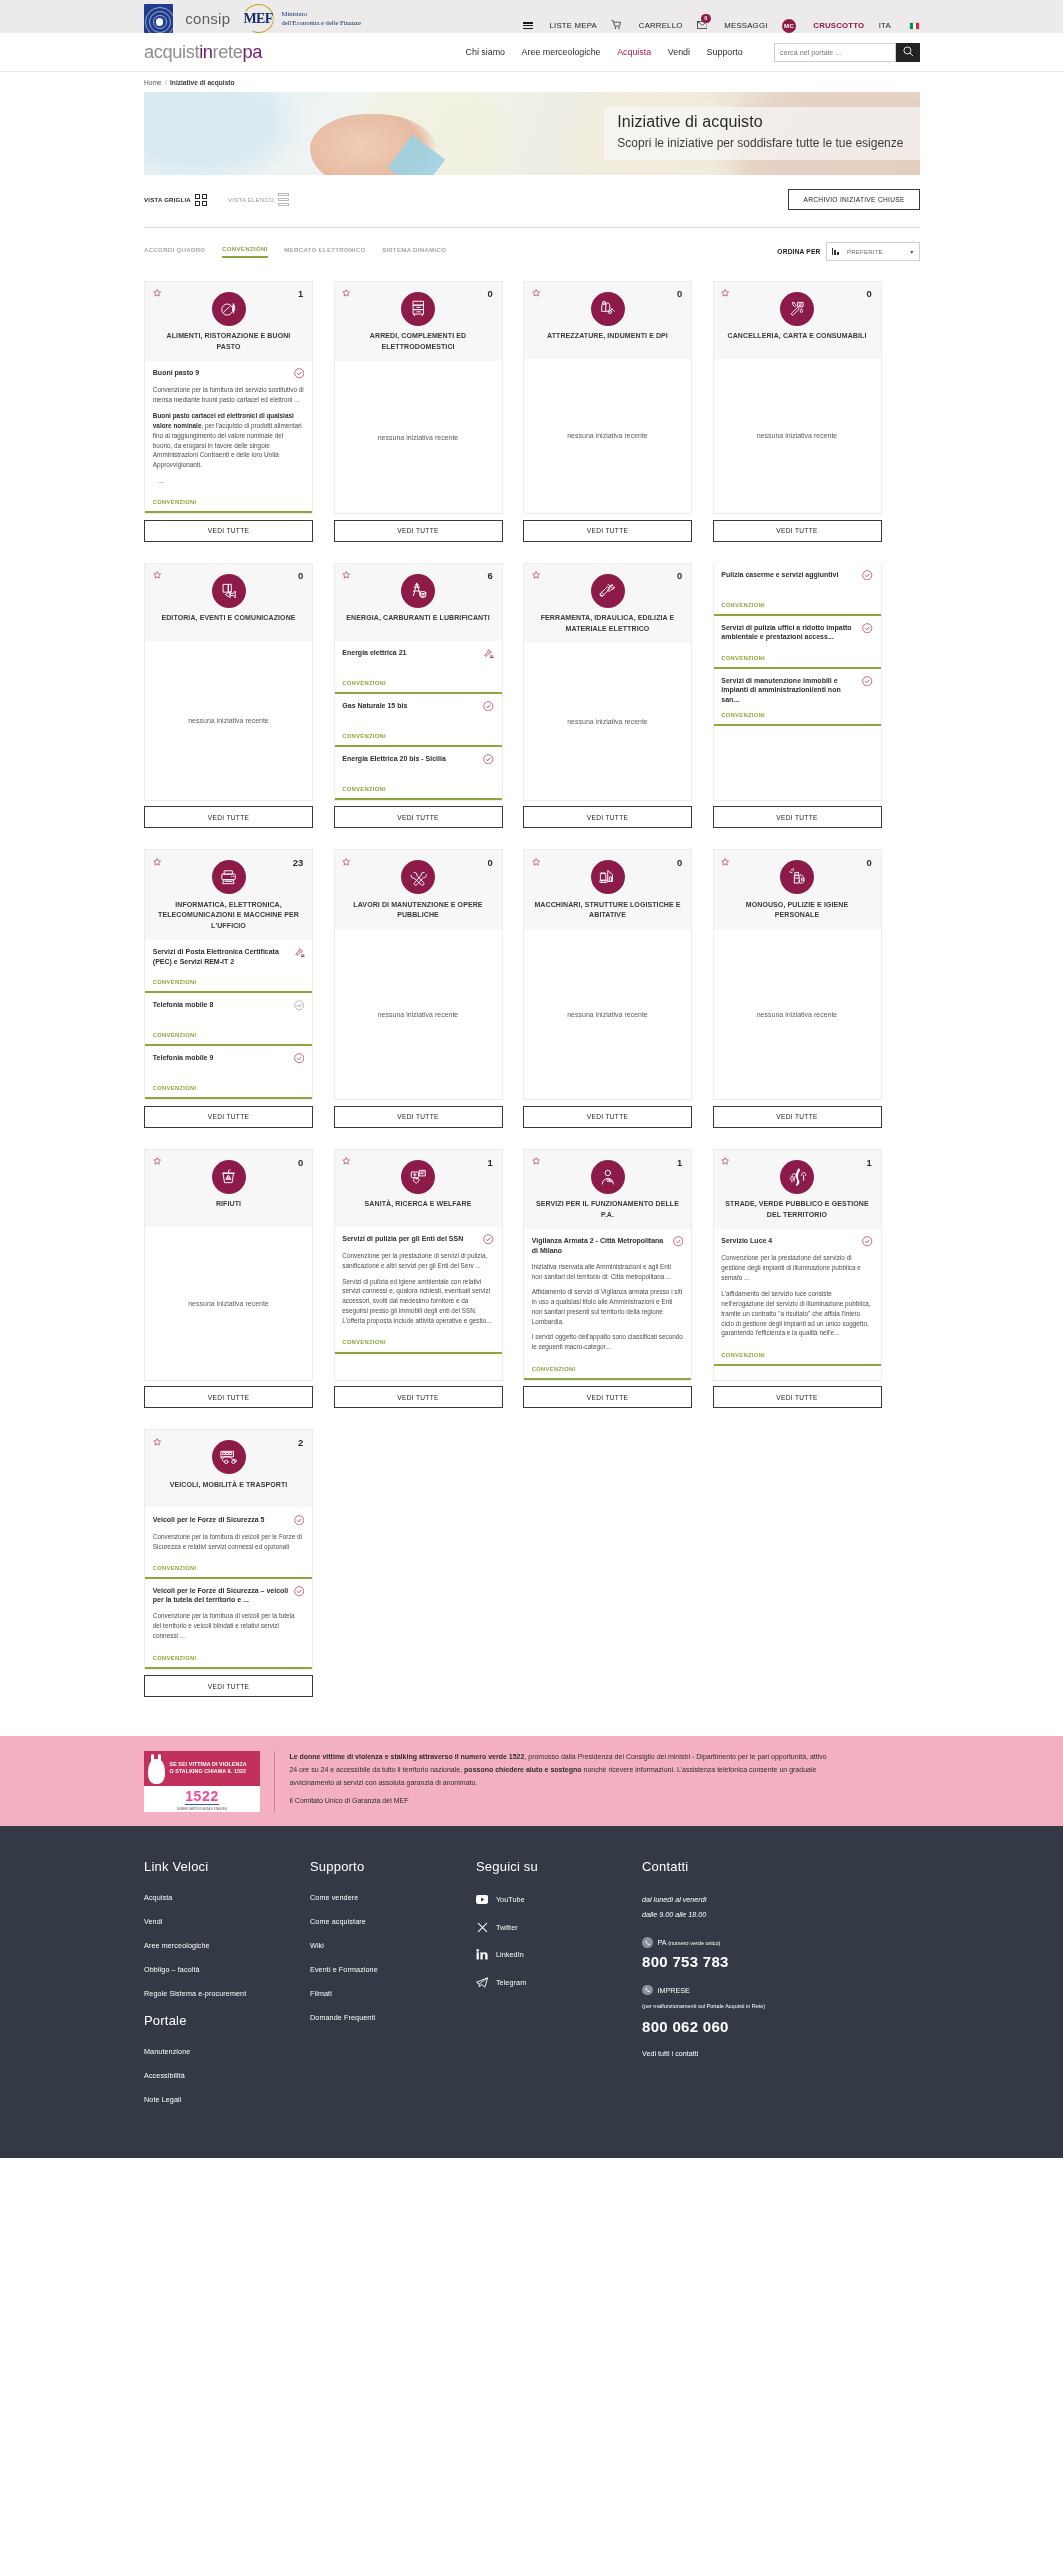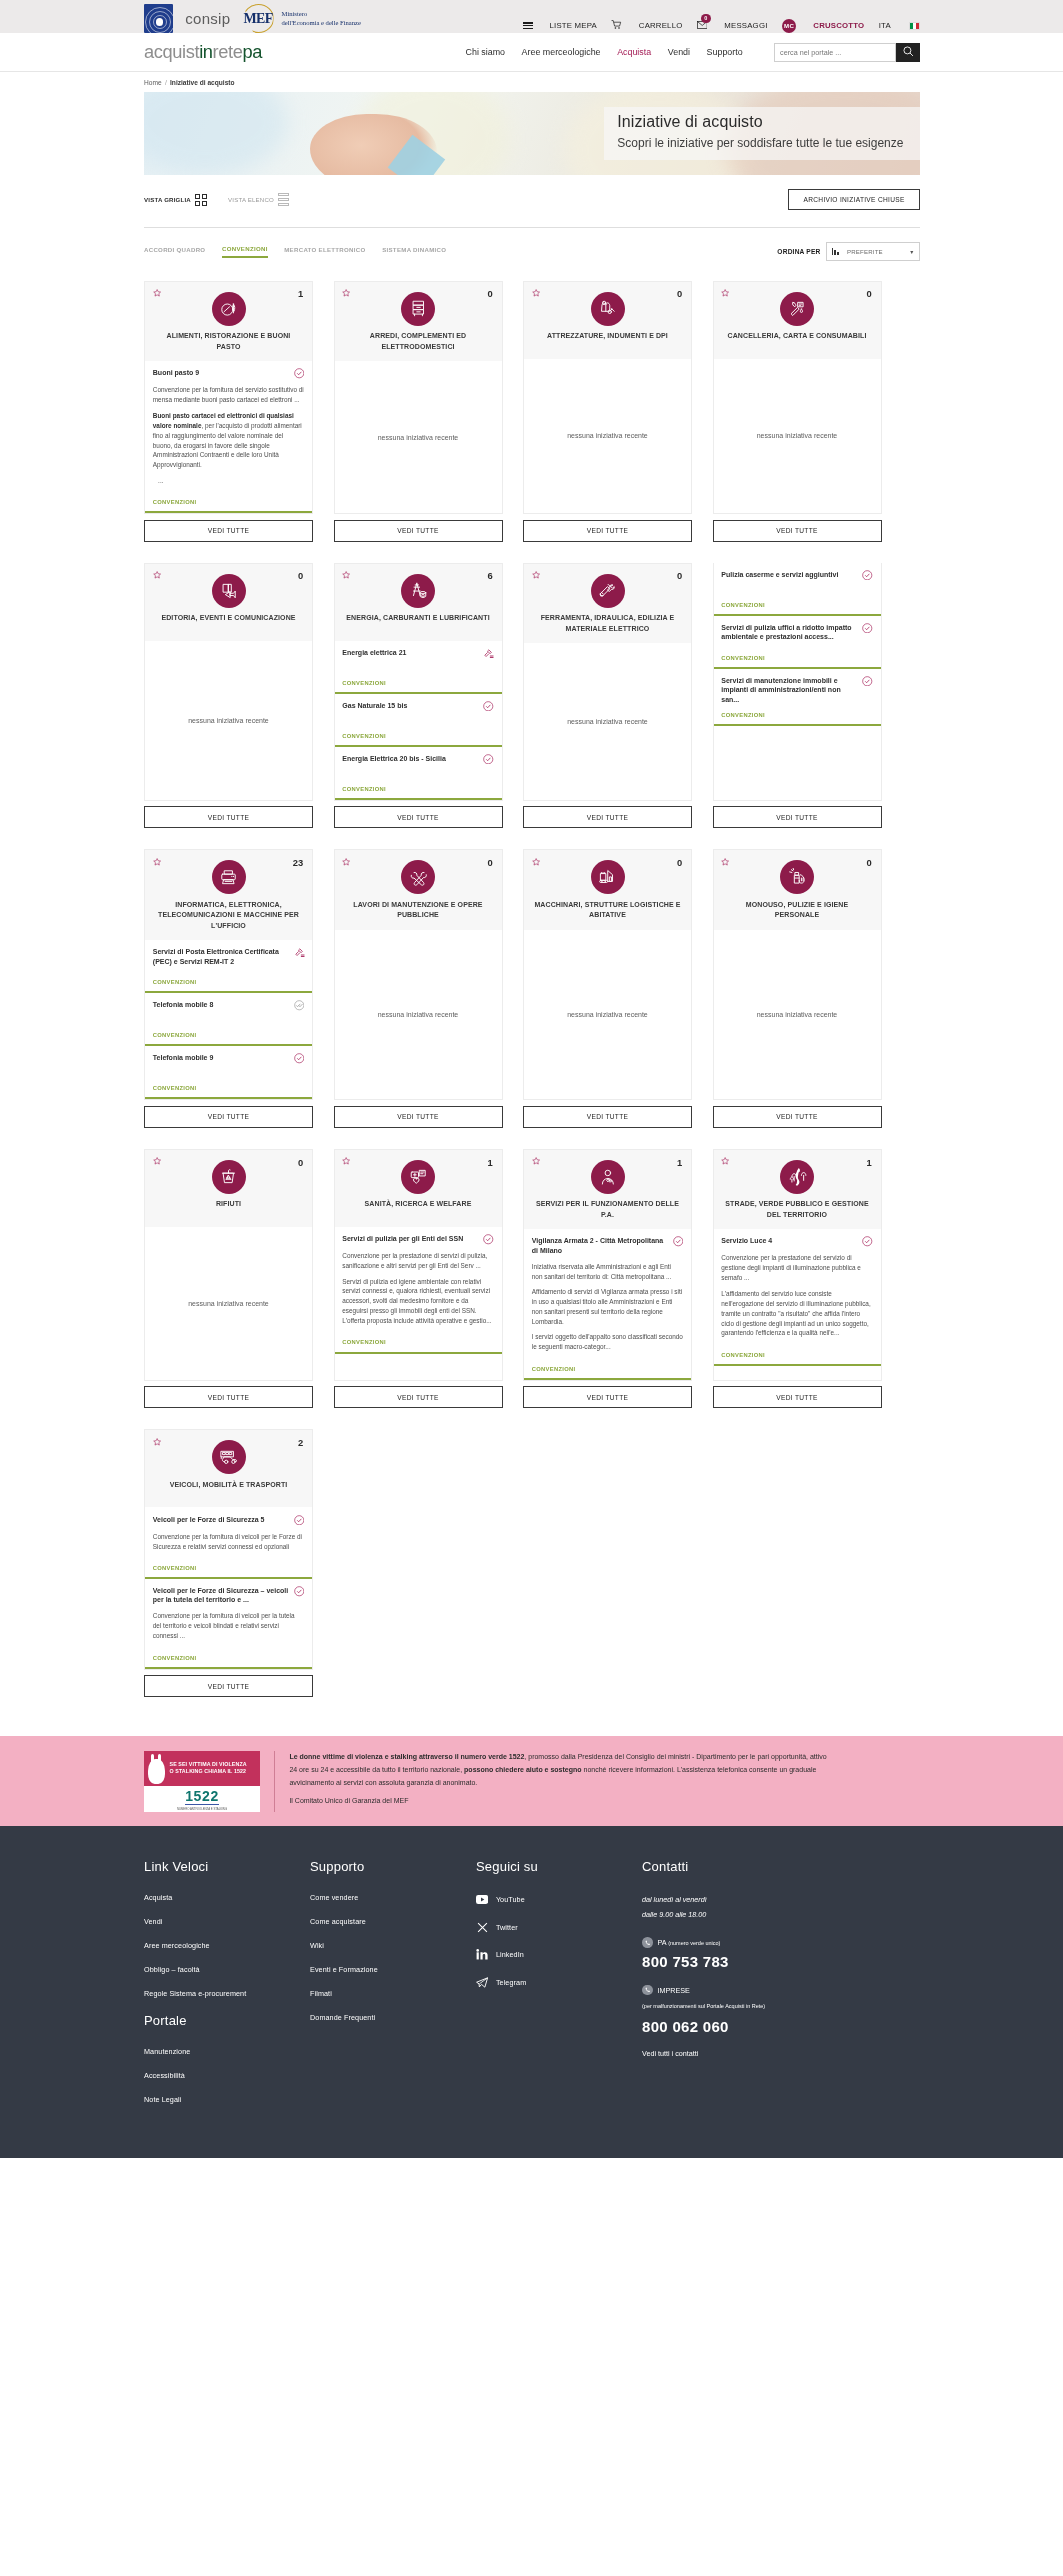--- a/index.html
+++ b/index.html
@@ -30,21 +30,21 @@
   .burger span{display:block;width:9.4px;height:1.1px;background:#1b1b1b}
   .badge-0{position:absolute;top:-7.2px;left:4.4px;background:#8d1b4a;color:#fff;font-size:5.5px;width:9.4px;height:9.4px;border-radius:50%;display:flex;align-items:center;justify-content:center;font-weight:700}
   .avatar{width:14.4px;height:14.4px;border-radius:50%;background:#8d1b4a;color:#fff;font-size:6.1px;display:flex;align-items:center;justify-content:center;font-weight:700;letter-spacing:0.3px}
   .cruscotto-label{color:#8d1b4a;font-weight:600}
   .flag{width:11px;height:7.8px;display:inline-block;background:linear-gradient(to right,#009246 0 33.3%,#fff 33.3% 66.6%,#ce2b37 66.6% 100%);border:0.6px solid #ddd;margin-left:1.1px}
 
   
   .mainnav{width:100%;background:#fff;border-bottom:0.6px solid #e6e6e6}
   .mainnav-inner{width:776px;margin:0 auto;height:38px;display:flex;align-items:center}
   .logo{font-size:18.3px;letter-spacing:-0.4px;font-weight:400}
-  .logo .g1{color:#8e8e8e}.logo .g2{color:#14532d}
+  .logo .g1{color:#8e8e8e}.logo .g2{color:#701a75}
   .navlinks{margin-left:auto;display:flex;align-items:center;gap:16.6px;font-size:8.9px;color:#2e2e2e}
   .navlinks a{text-decoration:none;color:#2e2e2e;cursor:pointer}
   .navlinks a.active{color:#a41e56}
   .searchwrap{display:flex;align-items:center;margin-left:14.4px}
   .searchwrap input{width:122px;height:19px;border:0.6px solid #cfcfcf;padding:0 5.5px;font-size:7.2px;color:#888;font-family:"Liberation Sans",sans-serif;outline:none}
   .searchbtn{width:24.4px;height:19px;background:#222;display:flex;align-items:center;justify-content:center;cursor:pointer;border:none}
 
   
   .page{width:776px;margin:0 auto;position:relative}
   .breadcrumb{font-size:6.6px;color:#5b5b5b;padding:7.2px 0 5.5px;display:flex;gap:3.3px}
@@ -110,21 +110,21 @@
   
   .pinkband{width:100%;background:#f3b0c3;margin-top:39px;padding:14.4px 0}
   .pinkband-inner{width:776px;margin:0 auto;display:flex;gap:14.4px;align-items:flex-start}
   .pink-poster{width:116px;height:61px;background:#fff;display:flex;flex-direction:column;position:relative;overflow:hidden;flex:0 0 auto}
   .pp-top{height:35px;background:#c2315c;display:flex;align-items:center;padding-left:25.5px}
   .pp-top span{color:#fff;font-size:5.3px;line-height:1.45;font-weight:700;letter-spacing:0.1px}
   .pp-hand{position:absolute;left:4.4px;top:7.8px;width:16.6px;height:25.5px;background:#fff;border-radius:46% 46% 40% 40%}
   .pp-hand::before,.pp-hand::after{content:"";position:absolute;top:-4.4px;width:3.3px;height:10px;background:#fff;border-radius:1.7px}
   .pp-hand::before{left:2.8px}.pp-hand::after{left:9.4px}
   .pp-num{flex:1;display:flex;align-items:center;justify-content:center;background:#fff}
-  .pp-num span{font-size:14px;color:#0f766e;font-weight:700;letter-spacing:0.6px;border-bottom:1.1px solid #3b56a5}
+  .pp-num span{font-size:14px;color:#ec4899;font-weight:700;letter-spacing:0.6px;border-bottom:1.1px solid #3b56a5}
   .pp-foot{font-size:2.8px;color:#555;text-align:center;padding-bottom:1.1px}
   .pink-sep{width:0.6px;background:#cf7e95;align-self:stretch}
   .pink-text{font-size:7px;color:#2c2c2c;line-height:1.85;max-width:543px}
   .pink-text b{font-weight:700}
   .pink-text .last{display:block;margin-top:5.5px}
 
   
   footer{width:100%;background:#343a45;color:#fff;padding:33px 0 39px}
   .footer-inner{width:776px;margin:0 auto;display:grid;grid-template-columns:166px 166px 166px 211px}
   .fcol h3{font-size:13px;font-weight:400;margin-bottom:19px;letter-spacing:0.2px}

